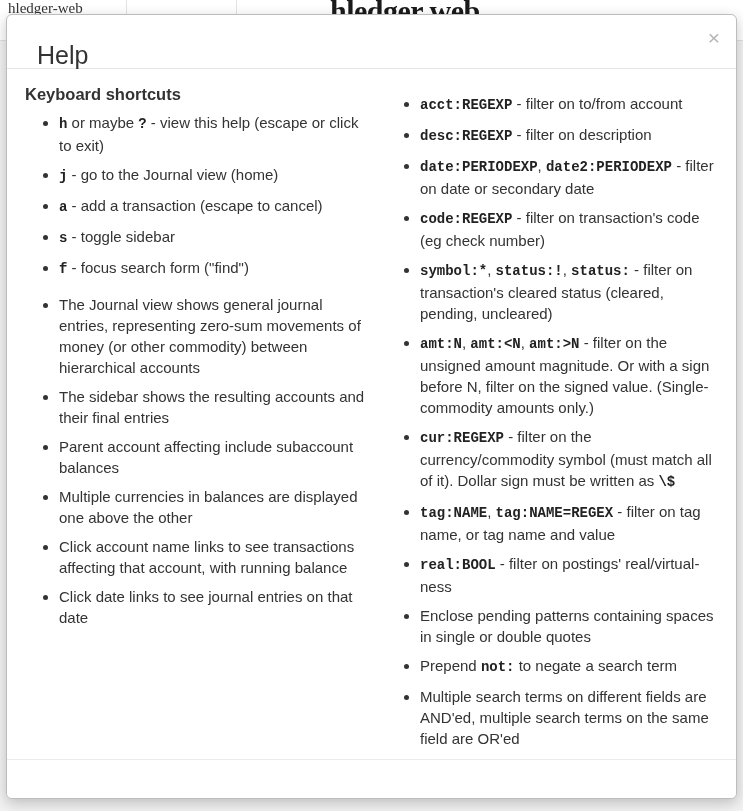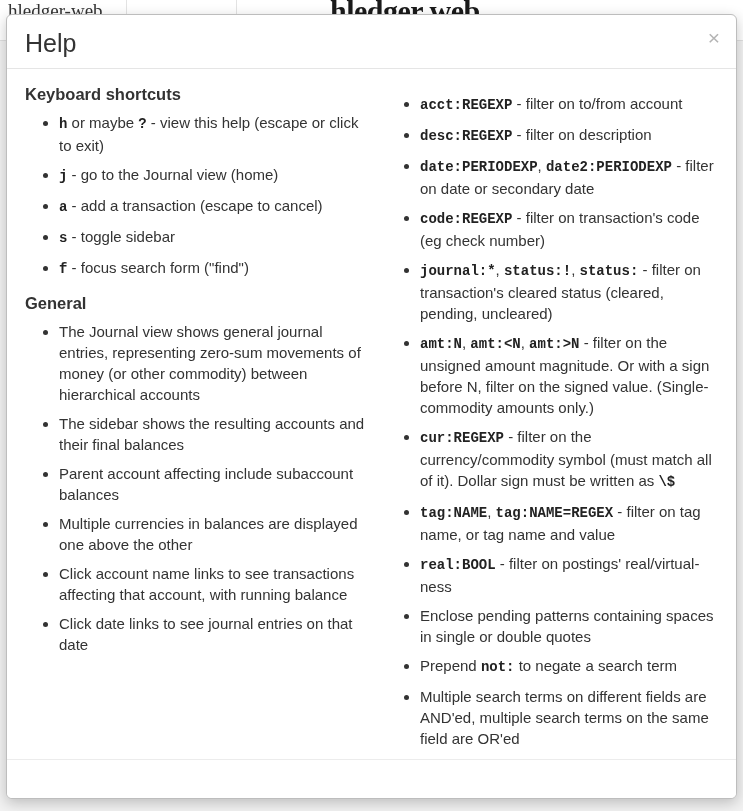--- a/index.html
+++ b/index.html
@@ -19,21 +19,21 @@
   .page-behind {
     position: absolute;
     left: 0; top: 0; right: 0; height: 40px;
     background: #ffffff;
     border-bottom: 1px solid #e0e0e0;
     overflow: hidden;
   }
   .page-behind .brand {
     position: absolute;
     left: 8px; top: 0px;
-    font-size: 19px;
+    font-size: 15px;
     color: #333;
     font-family: "Liberation Serif", serif;
   }
   .page-behind .vline {
     position: absolute;
     top: 0; bottom: 0;
     width: 1px;
     background: #e3e3e3;
   }
   .page-behind .vline.a { left: 126px; }
@@ -70,21 +70,21 @@
     box-sizing: border-box;
   }
   .modal-title {
     position: absolute;
     left: 18px;
     top: 14px;
     font-size: 25px;
     color: #333;
     font-family: "Liberation Sans", sans-serif;
     font-weight: normal;
-    margin: 0;
+    margin: 12px;
   }
   .close-btn {
     position: absolute;
     right: 16px;
     top: 12px;
     font-size: 21px;
     line-height: 21px;
     color: #b4b4b4;
     background: none;
     border: none;
@@ -166,37 +166,36 @@
   <div class="modal-body">
     <div class="col col-left">
       <h4 class="section first">Keyboard shortcuts</h4>
       <ul class="bullets" id="list-left-0">
           <li><span class="kbd">h</span> or maybe <span class="kbd">?</span> - view this help (escape or click to exit)</li>
           <li><span class="kbd">j</span> - go to the Journal view (home)</li>
           <li><span class="kbd">a</span> - add a transaction (escape to cancel)</li>
           <li><span class="kbd">s</span> - toggle sidebar</li>
           <li><span class="kbd">f</span> - focus search form ("find")</li>
         </ul>
-      <h4 class="section">General</h4>
       <ul class="bullets spaced" id="list-left-1">
           <li>The Journal view shows general journal entries, representing zero-sum movements of money (or other commodity) between hierarchical accounts</li>
-          <li>The sidebar shows the resulting accounts and their final balances</li>
+          <li>The sidebar shows the resulting accounts and their final entries</li>
           <li>Parent account affecting include subaccount balances</li>
           <li>Multiple currencies in balances are displayed one above the other</li>
           <li>Click account name links to see transactions affecting that account, with running balance</li>
           <li>Click date links to see journal entries on that date</li>
         </ul>
     </div>
     <div class="col col-right">
       <ul class="bullets spaced" id="list-right-0">
           <li><span class="kbd">acct:REGEXP</span> - filter on to/from account</li>
           <li><span class="kbd">desc:REGEXP</span> - filter on description</li>
           <li><span class="kbd">date:PERIODEXP</span>, <span class="kbd">date2:PERIODEXP</span> - filter on date or secondary date</li>
           <li><span class="kbd">code:REGEXP</span> - filter on transaction's code (eg check number)</li>
-          <li><span class="kbd">journal:*</span>, <span class="kbd">status:!</span>, <span class="kbd">status:</span> - filter on transaction's cleared status (cleared, pending, uncleared)</li>
+          <li><span class="kbd">symbol:*</span>, <span class="kbd">status:!</span>, <span class="kbd">status:</span> - filter on transaction's cleared status (cleared, pending, uncleared)</li>
           <li><span class="kbd">amt:N</span>, <span class="kbd">amt:&lt;N</span>, <span class="kbd">amt:&gt;N</span> - filter on the unsigned amount magnitude. Or with a sign before N, filter on the signed value. (Single-commodity amounts only.)</li>
           <li><span class="kbd">cur:REGEXP</span> - filter on the currency/commodity symbol (must match all of it). Dollar sign must be written as <span class="kbd">\$</span></li>
           <li><span class="kbd">tag:NAME</span>, <span class="kbd">tag:NAME=REGEX</span> - filter on tag name, or tag name and value</li>
           <li><span class="kbd">real:BOOL</span> - filter on postings' real/virtual-ness</li>
           <li>Enclose pending patterns containing spaces in single or double quotes</li>
           <li>Prepend <span class="kbd">not:</span> to negate a search term</li>
           <li>Multiple search terms on different fields are AND'ed, multiple search terms on the same field are OR'ed</li>
           <li>These search terms also work above command-line hledger</li>
         </ul>
     </div>

